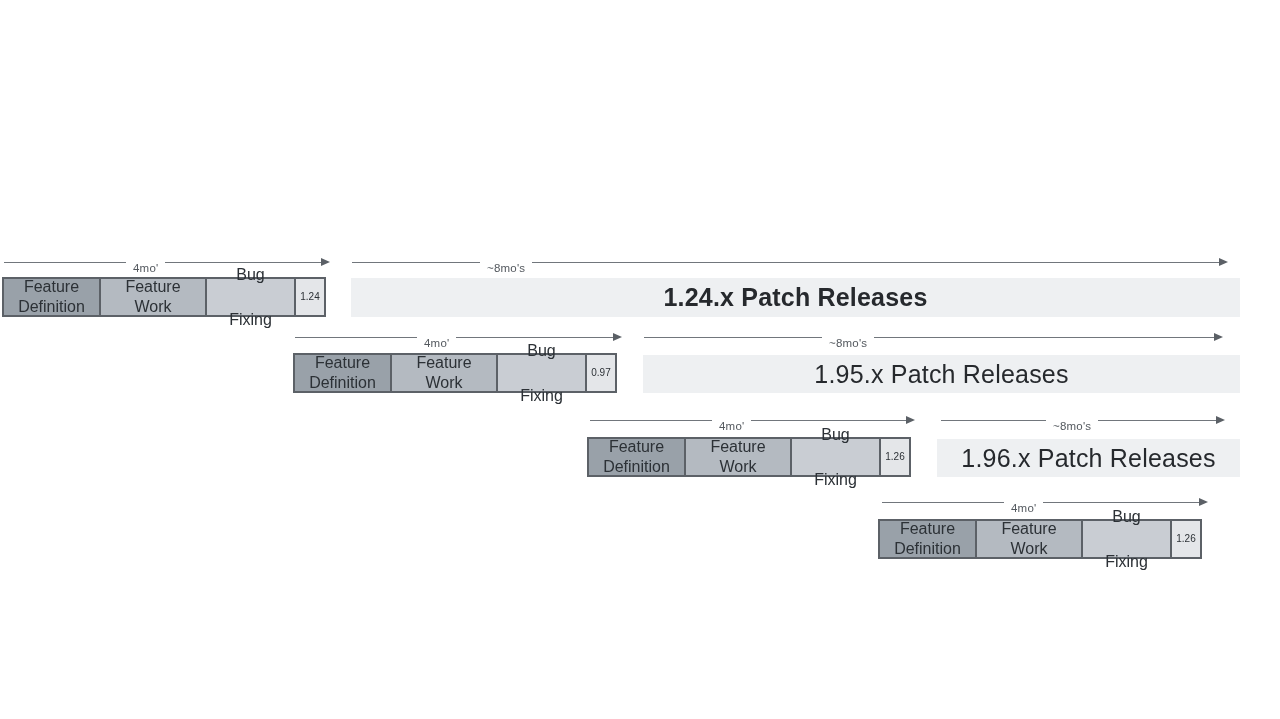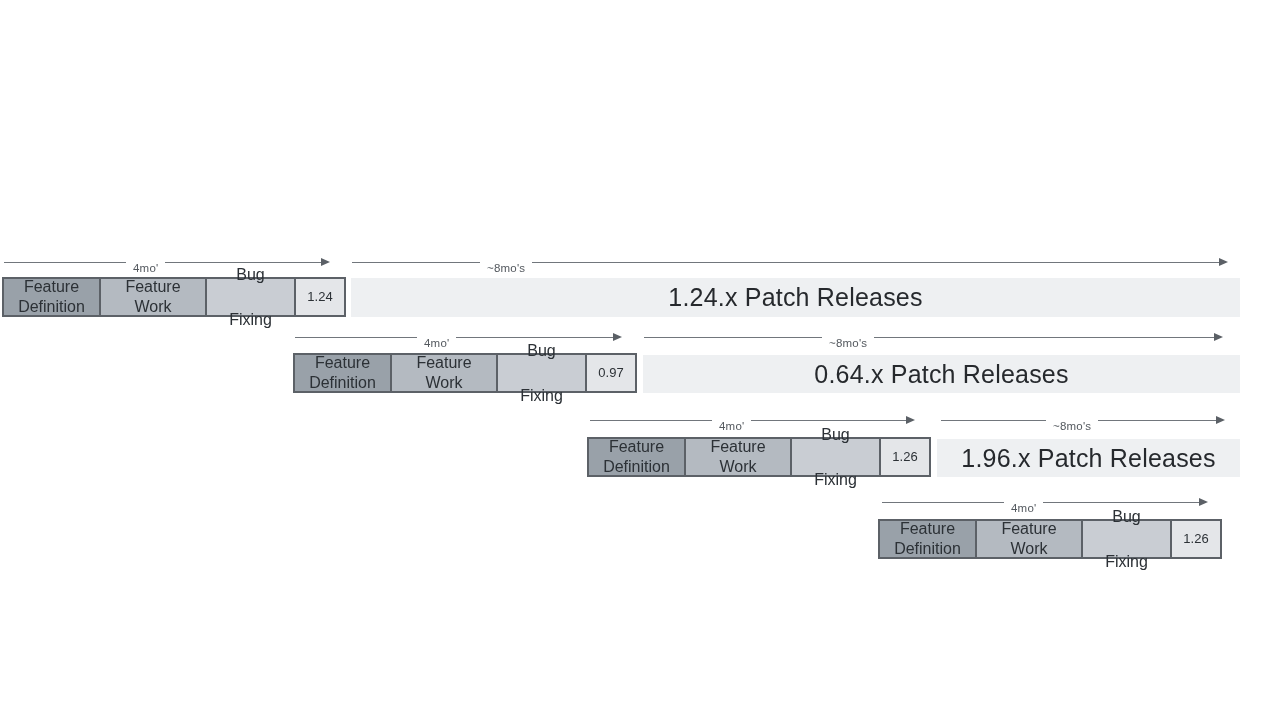--- a/index.html
+++ b/index.html
@@ -26,21 +26,21 @@
   .strip { position:absolute; display:flex; height:40px; }
   .pbox {
     box-sizing:border-box; border:2px solid #5c6167;
     display:flex; flex-direction:column; align-items:center; justify-content:center;
     font-size:16px; line-height:1.25; color:#2c3136; text-align:center;
   }
   .pbox + .pbox { margin-left:-2px; }
   .pbox.fd  { width:99px;  background:#99a1a9; }
   .pbox.fw  { width:108px; background:#b4bac1; }
   .pbox.bf  { width:91px;  background:#c9cdd3;gap:25px; }
-  .pbox.ver { width:52px;  background:#e4e6e9; font-size:13px; }
+  .pbox.ver { width:32px;  background:#e4e6e9; font-size:10px; }
   
   .patch-bar {
     position:absolute; background:#eef0f2;
     display:flex; align-items:center; justify-content:center;
     font-size:25px; color:#26292d; white-space:nowrap; letter-spacing:0.2px;
   }
 </style>
 </head>
 <body>
 
@@ -69,21 +69,21 @@
         <span>Work</span>
       </div>
       <div class="pbox bf">
         <span>Bug</span>
         <span>Fixing</span>
       </div>
       <div class="pbox ver">
         <span>1.24</span>
       </div>
     </div>
-    <div class="patch-bar" style="left:351px; top:278px; width:889px; height:39px;">
+    <div class="patch-bar" style="left:351px; top:278px; width:889px; height:39px;font-weight:bold;">
       <span>1.24.x Patch Releases</span>
     </div>
   </div>
 
   <div>
     <div class="arrow" style="left:295px; top:330px; width:327px;">
       <span class="seg s1"></span>
       <span class="lbl">4mo'</span>
       <span class="seg grow"></span>
       <span class="head"></span>
@@ -105,21 +105,21 @@
       </div>
       <div class="pbox bf">
         <span>Bug</span>
         <span>Fixing</span>
       </div>
       <div class="pbox ver">
         <span>0.97</span>
       </div>
     </div>
     <div class="patch-bar" style="left:643px; top:355px; width:597px; height:38px;">
-      <span>0.64.x Patch Releases</span>
+      <span>1.95.x Patch Releases</span>
     </div>
   </div>
 
   <div>
     <div class="arrow" style="left:590px; top:413px; width:325px;">
       <span class="seg s1"></span>
       <span class="lbl">4mo'</span>
       <span class="seg grow"></span>
       <span class="head"></span>
     </div>

